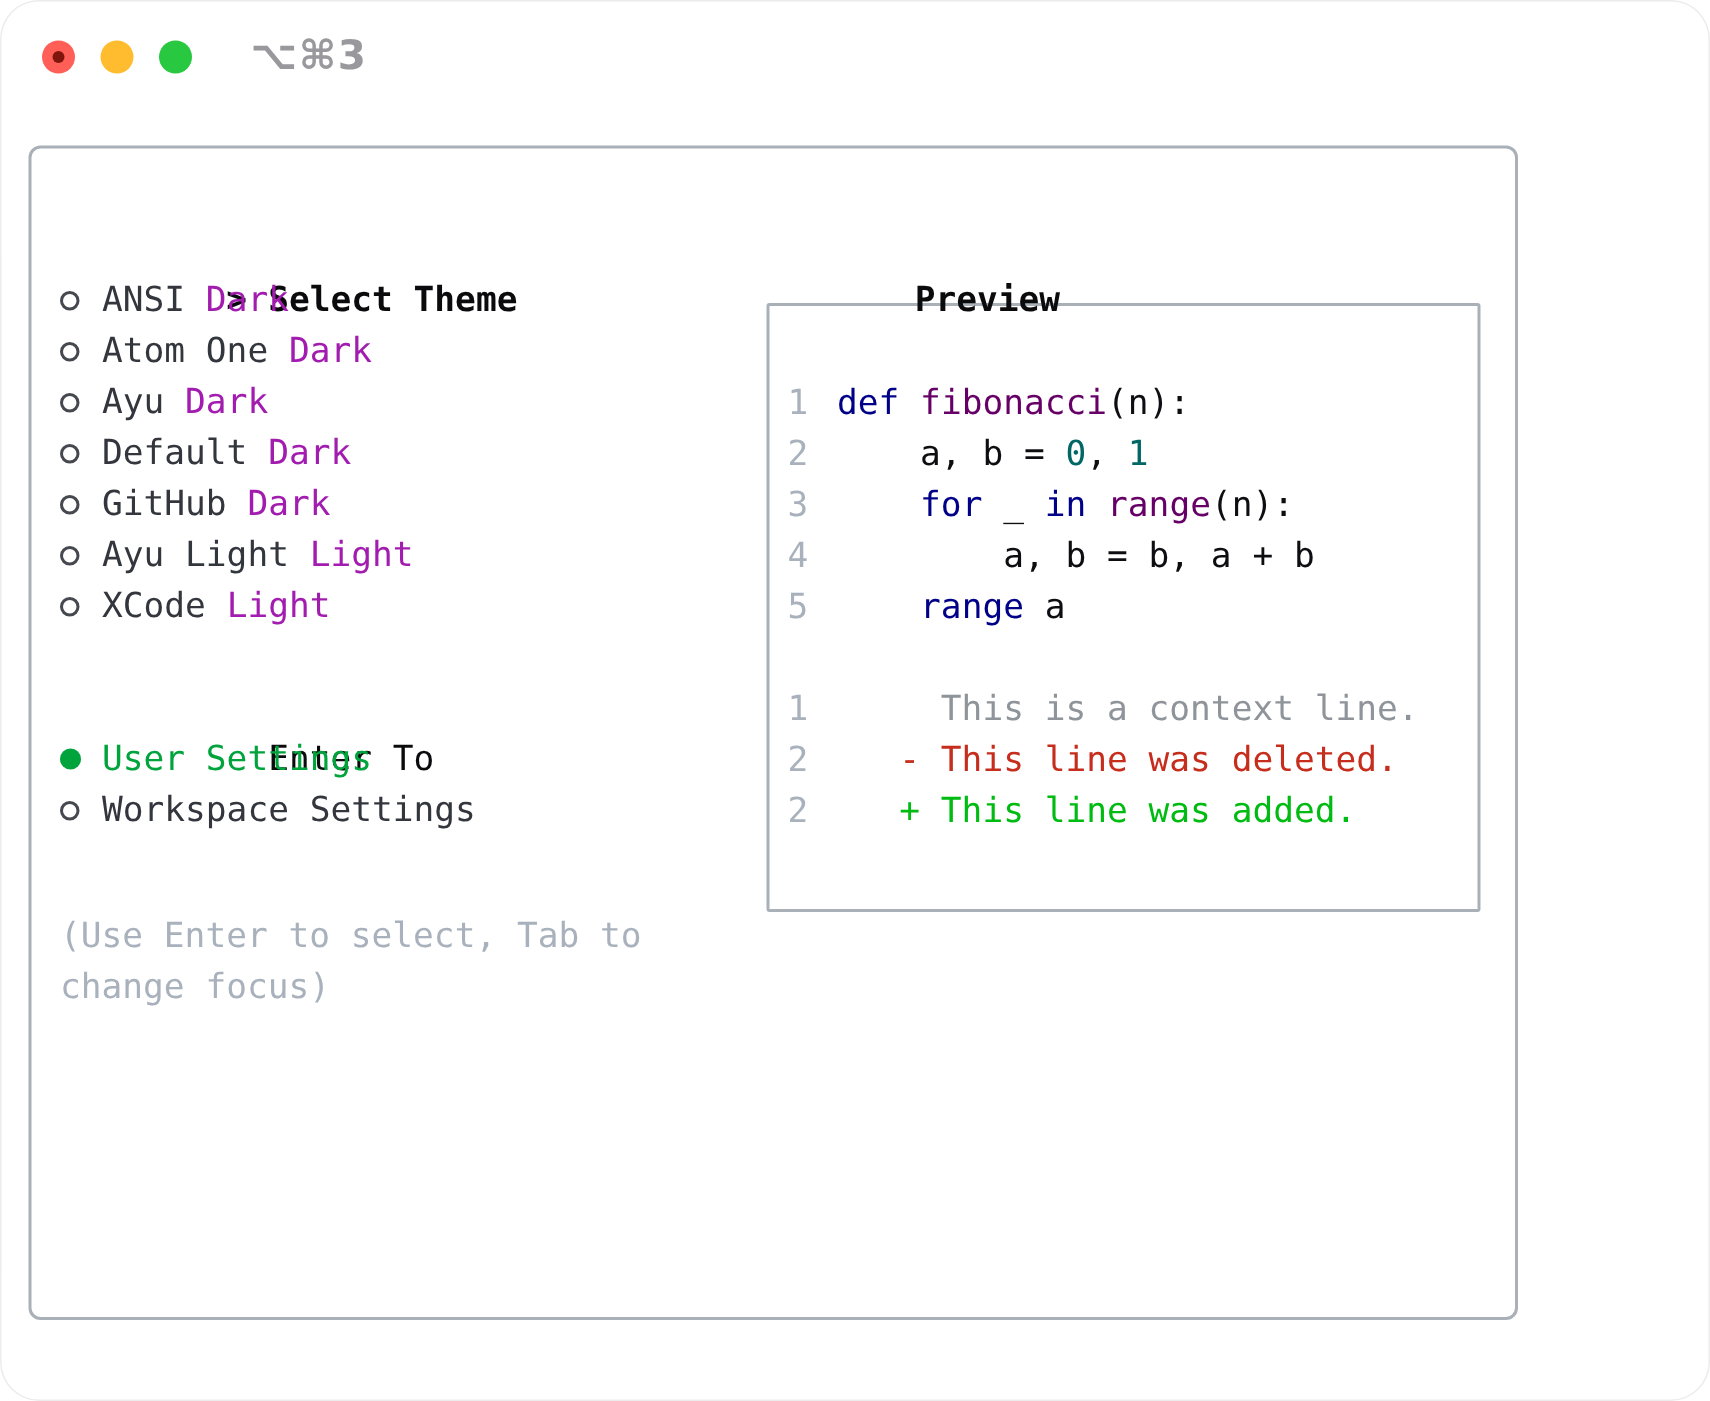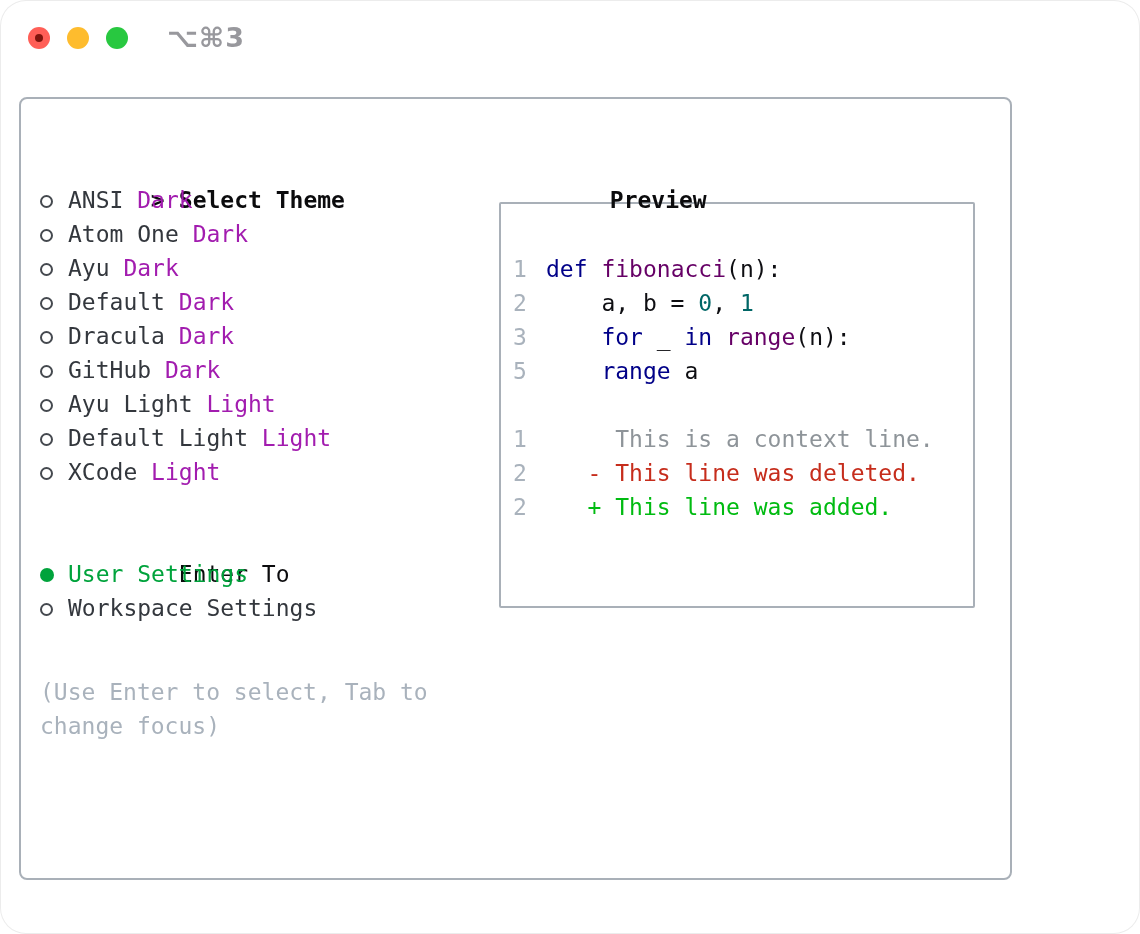--- a/index.html
+++ b/index.html
@@ -58,21 +58,21 @@
 
   .tname   { color:#33373d; }
   .tname.sel { color:#00a33c; }
   .variant { color:#a21caf; white-space:pre; }
   .apply-title { color:#0b0b0d; }
 
   .hint { margin-top:16px; width:424px; color:#a9b2bc; line-height:34px; white-space:normal; }
 
   
   .preview-box {
-    box-sizing:border-box; width:476px; height:406px; margin:19px 0 0 0;
+    box-sizing:border-box; width:476px; height:406px; margin:19px 0 0 12px;
     border:2px solid #a9b0b8; border-radius:2px; background:#ffffff;
     padding:48px 0 0 12px;
   }
   .pline { height:34px; line-height:34px; white-space:pre; }
   .lnum  { display:inline-block; width:33px; color:#a9b2bc; }
   .code span.plain { color:#0e0e12; }
   .code span.kw    { color:#000088; }
   .code span.fn    { color:#660066; }
   .code span.num   { color:#006666; }
   .code span.ctx   { color:#8e9499; }
@@ -98,24 +98,22 @@
     <div class="left">
       <div class="row">
         <span class="marker prompt">&gt;</span><span class="header-text">Select Theme</span>
       </div>
 
       <div id="theme-items">
           <div class="row theme-item"><span class="marker"><span class="radio"></span></span><span class="tname">ANSI</span><span class="variant"> Dark</span></div>
           <div class="row theme-item"><span class="marker"><span class="radio"></span></span><span class="tname">Atom One</span><span class="variant"> Dark</span></div>
           <div class="row theme-item"><span class="marker"><span class="radio"></span></span><span class="tname">Ayu</span><span class="variant"> Dark</span></div>
           <div class="row theme-item"><span class="marker"><span class="radio"></span></span><span class="tname">Default</span><span class="variant"> Dark</span></div>
-          <div class="row theme-item"><span class="marker"><span class="radio"></span></span><span class="tname">Dracula</span><span class="variant"> Dark</span></div>
           <div class="row theme-item"><span class="marker"><span class="radio"></span></span><span class="tname">GitHub</span><span class="variant"> Dark</span></div>
           <div class="row theme-item"><span class="marker"><span class="radio"></span></span><span class="tname">Ayu Light</span><span class="variant"> Light</span></div>
-          <div class="row theme-item"><span class="marker"><span class="radio"></span></span><span class="tname">Default Light</span><span class="variant"> Light</span></div>
           <div class="row theme-item"><span class="marker"><span class="radio"></span></span><span class="tname">XCode</span><span class="variant"> Light</span></div>
         </div>
 
       <div class="row blank"></div>
 
       <div class="row">
         <span class="marker"></span><span class="apply-title">Enter To</span>
       </div>
 
       <div id="apply-options">
@@ -130,20 +128,21 @@
 
     <div class="right">
       <div class="row">
         <span class="header-text">Preview</span>
       </div>
       <div class="preview-box">
         <div id="preview-lines">
             <div class="pline"><span class="lnum">1</span><span class="code"><span class="kw">def</span><span class="plain"> </span><span class="fn">fibonacci</span><span class="plain">(n):</span></span></div>
             <div class="pline"><span class="lnum">2</span><span class="code"><span class="plain">    a, b = </span><span class="num">0</span><span class="plain">, </span><span class="num">1</span></span></div>
             <div class="pline"><span class="lnum">3</span><span class="code"><span class="plain">    </span><span class="kw">for</span><span class="plain"> _ </span><span class="kw">in</span><span class="plain"> </span><span class="fn">range</span><span class="plain">(n):</span></span></div>
+            <div class="pline"><span class="lnum">4</span><span class="code"><span class="plain">        a, b = b, a + b</span></span></div>
             <div class="pline"><span class="lnum">5</span><span class="code"><span class="plain">    </span><span class="kw">range</span><span class="plain"> a</span></span></div>
             <div class="pline"><span class="lnum"></span><span class="code"></span></div>
             <div class="pline"><span class="lnum">1</span><span class="code"><span class="ctx">     This is a context line.</span></span></div>
             <div class="pline"><span class="lnum">2</span><span class="code"><span class="del">   - This line was deleted.</span></span></div>
             <div class="pline"><span class="lnum">2</span><span class="code"><span class="add">   + This line was added.</span></span></div>
           </div>
       </div>
     </div>
 
   </div>

